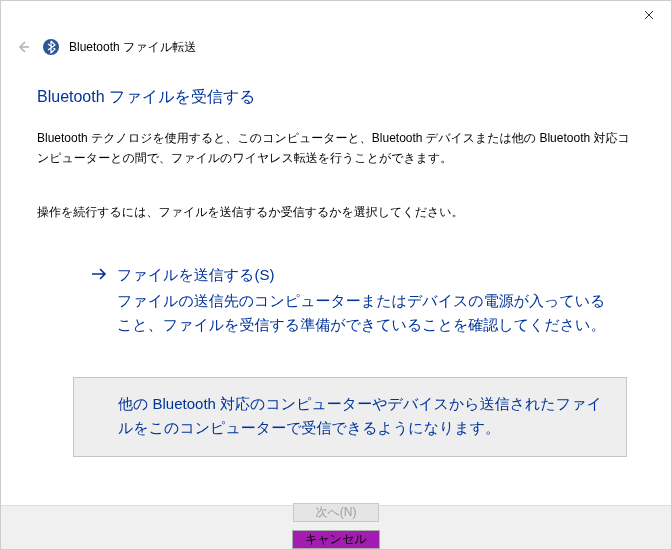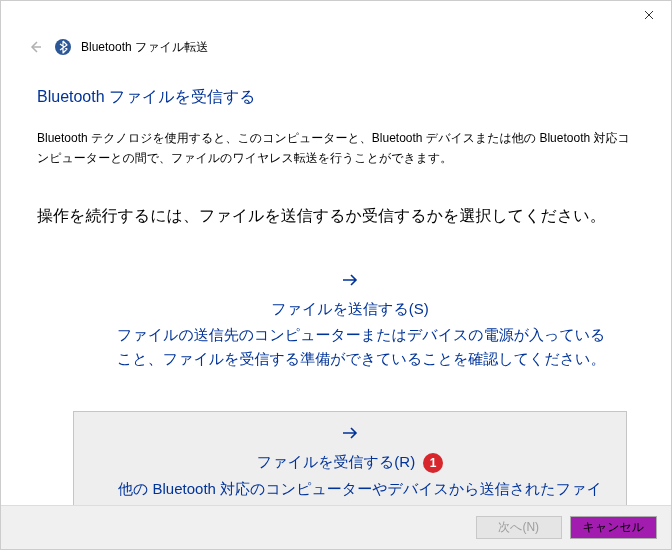--- a/index.html
+++ b/index.html
@@ -22,21 +22,21 @@
   .close-btn {
     width: 45px; height: 28px;
     display: flex; align-items: center; justify-content: center;
     font-size: 14px; font-weight: 300;
     cursor: pointer;
     color: #333;
   }
   .header-row {
     display: flex;
     align-items: center;
-    padding: 0 24px;
+    padding: 0 12px;
     gap: 10px;
     margin-top: 6px;
   }
   .back-arrow {
     width: 20px; height: 20px;
     display: flex; align-items: center; justify-content: center;
     color: #9e9e9e;
     font-size: 16px;
   }
   .bt-icon {
@@ -52,40 +52,39 @@
     font-size: 16px;
     font-weight: 400;
     margin-bottom: 20px;
   }
   .desc {
     font-size: 12px;
     line-height: 1.7;
     margin-bottom: 33px;
   }
   .instruction {
-    font-size: 16px;
+    font-size: 12px;
     line-height: 1.7;
     margin-bottom: 30px;
   }
   .option-list { padding-left: 36px; padding-right: 8px; }
   .option {
     padding: 14px 18px 16px 18px;
     margin-bottom: 24px;
     cursor: pointer;
   }
   .option.selected {
     background: #eeeeee;
     border: 1px solid #c5c5c5;
   }
   .option-head {
     display: flex;
     align-items: center;
     gap: 10px;
     margin-bottom: 4px;
-    flex-direction: column;
   }
   .option-arrow {
     color: #003399;
     font-size: 16px;
     line-height: 1;
   }
   .option-title {
     color: #003399;
     font-size: 15px;
     display: flex;
@@ -114,20 +113,21 @@
     position: absolute;
     bottom: 0; left: 0; right: 0;
     height: 44px;
     background: #f0f0f0;
     border-top: 1px solid #ddd;
     display: flex;
     justify-content: flex-end;
     align-items: center;
     padding: 0 14px;
     gap: 8px;
+    flex-direction: column;
   }
   .btn {
     min-width: 86px;
     height: 23px;
     font-size: 12px;
     background: #a21caf;
     border: 1px solid #adadad;
     cursor: pointer;
     font-family: inherit;
     padding: 0 12px;
@@ -179,31 +179,20 @@
           <svg width="16" height="14" viewBox="0 0 16 14">
               <path d="M1 7 L14 7 M9 2 L14 7 L9 12" stroke="#003399" stroke-width="1.6" fill="none"></path>
             </svg>
         </span>
         <span class="option-title">ファイルを送信する(S)</span>
       </div>
       <div class="option-desc">ファイルの送信先のコンピューターまたはデバイスの電源が入っていること、ファイルを受信する準備ができていることを確認してください。</div>
     </div>
 
     <div class="option selected">
-      <div class="option-head">
-        <span class="option-arrow">
-          <svg width="16" height="14" viewBox="0 0 16 14">
-              <path d="M1 7 L14 7 M9 2 L14 7 L9 12" stroke="#003399" stroke-width="1.6" fill="none"></path>
-            </svg>
-        </span>
-        <span class="option-title">
-          <span>ファイルを受信する(R)</span>
-          <span class="badge">1</span>
-        </span>
-      </div>
       <div class="option-desc">他の Bluetooth 対応のコンピューターやデバイスから送信されたファイルをこのコンピューターで受信できるようになります。</div>
     </div>
 
   </div>
 </div>
 
 <div class="footer">
   <button class="btn" disabled="">次へ(N)</button>
   <button class="btn">キャンセル</button>
 </div>

